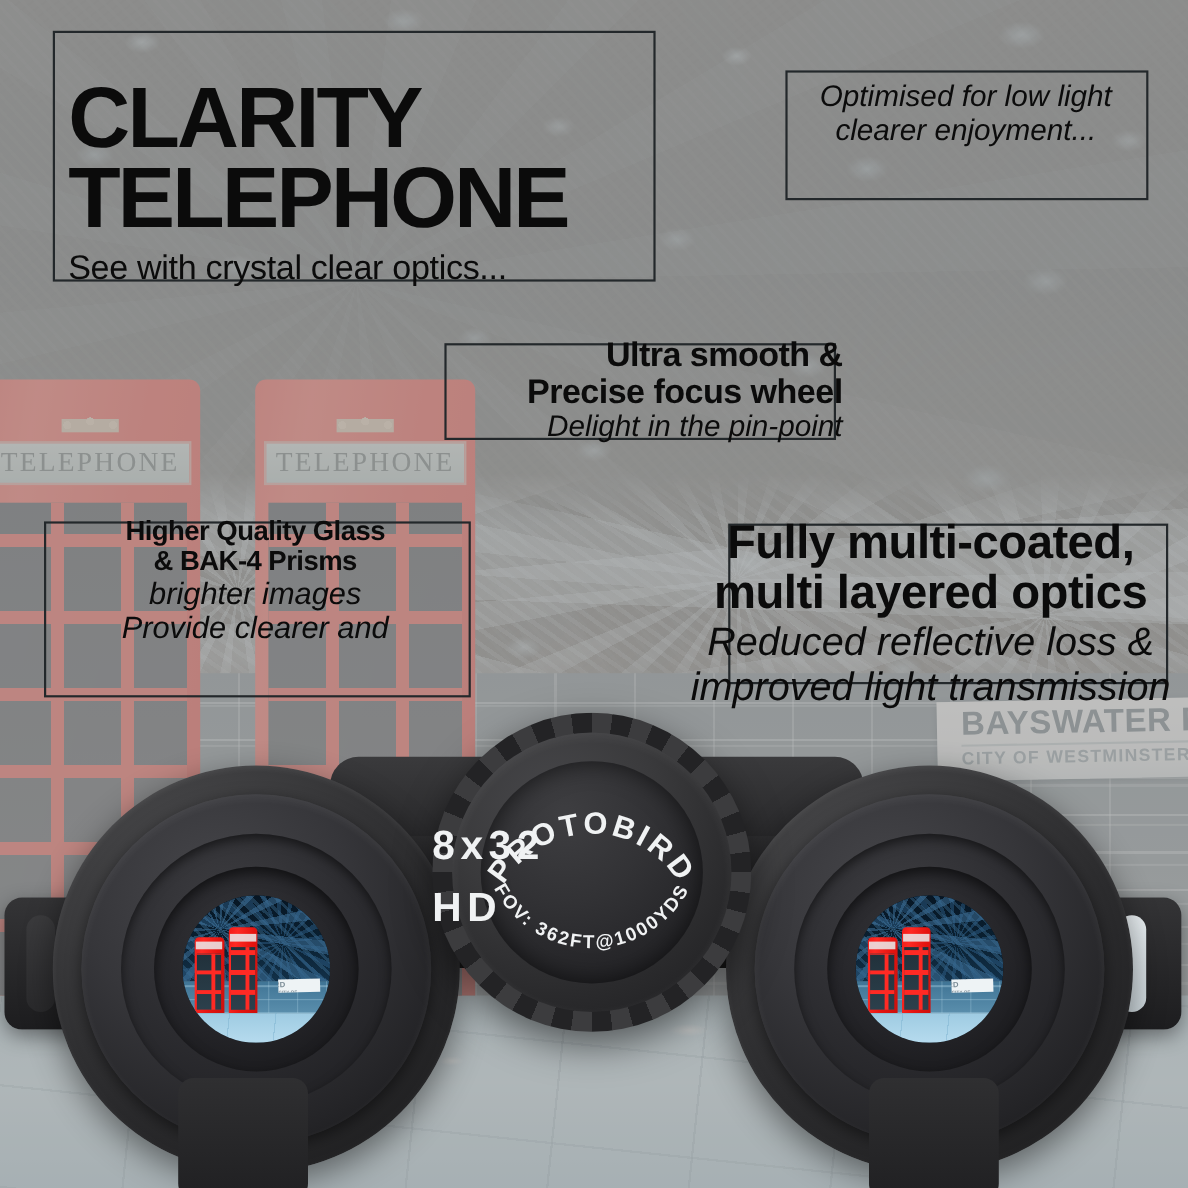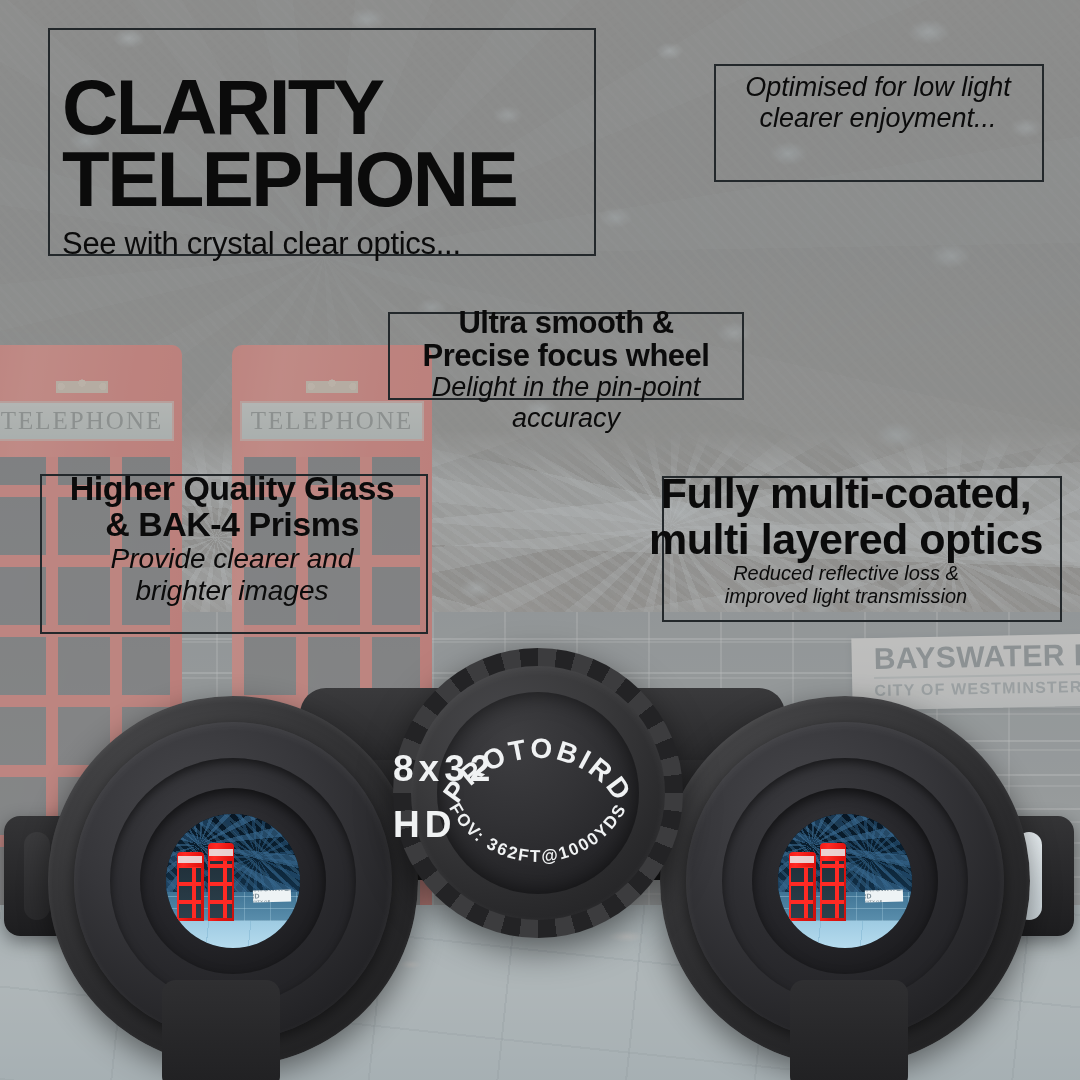--- a/index.html
+++ b/index.html
@@ -313,34 +313,34 @@
   #headline .h1 span { display:block; }
   #headline .tag {
     position:relative; font-size:31px; padding:10px 0 0 24px; letter-spacing:-.3px;
   }
 
   #c-mag { right:22px; top:72px; width:360px; text-align:center; }
   #c-mag .frame { position:absolute; left:16px; top:-8px; width:330px; height:118px; border:2px solid #23282b; }
   #c-mag .title { position:relative; font-size:31px; }
   #c-mag .sub { position:relative; font-size:27px; }
 
-  #c-focus { left:382px; top:306px; width:368px; text-align:center; }
+  #c-focus { left:398px; top:306px; width:368px; text-align:right; }
   #c-focus .frame { position:absolute; left:6px; top:6px; width:356px; height:88px; border:2px solid #23282b; }
   #c-focus .title { position:relative; font-size:31px; }
   #c-focus .sub { position:relative; font-size:27px; }
 
   #c-glass { left:32px; top:470px; width:400px; text-align:center; }
   #c-glass .frame { position:absolute; left:8px; top:4px; width:388px; height:160px; border:2px solid #23282b; }
-  #c-glass .title { position:relative; font-size:34px; }
+  #c-glass .title { position:relative; font-size:25px; }
   #c-glass .sub { position:relative; font-size:28px; }
 
   #c-lens { right:14px; top:470px; width:440px; text-align:center; }
   #c-lens .frame { position:absolute; left:36px; top:6px; width:400px; height:146px; border:2px solid #23282b; }
   #c-lens .title { position:relative; font-size:43px;text-align:center; }
-  #c-lens .sub { position:relative; font-size:20px; }
+  #c-lens .sub { position:relative; font-size:36px; }
 </style>
 </head>
 <body>
 
 <div id="scene">
   <div class="hedge"></div>
   <div class="hedge-noise"></div>
   <div class="hedge-bright"></div>
   <div class="wall"></div>
   <div class="pavement"></div>
@@ -446,29 +446,28 @@
   <div class="frame"></div>
   <div class="sub">Optimised for low light</div>
   <div class="sub">clearer enjoyment...</div>
 </div>
 
 <div class="callout" id="c-focus">
   <div class="frame"></div>
   <div class="title">Ultra smooth &amp;</div>
   <div class="title">Precise focus wheel</div>
   <div class="sub">Delight in the pin-point</div>
-  <div class="sub">accuracy</div>
 </div>
 
 <div class="callout" id="c-glass">
   <div class="frame"></div>
   <div class="title">Higher Quality Glass</div>
   <div class="title">&amp; BAK-4 Prisms</div>
+  <div class="sub">brighter images</div>
   <div class="sub">Provide clearer and</div>
-  <div class="sub">brighter images</div>
 </div>
 
 <div class="callout" id="c-lens">
   <div class="frame"></div>
   <div class="title">Fully multi-coated,</div>
   <div class="title">multi layered optics</div>
   <div class="sub">Reduced reflective loss &amp;</div>
   <div class="sub">improved light transmission</div>
 </div>
 

